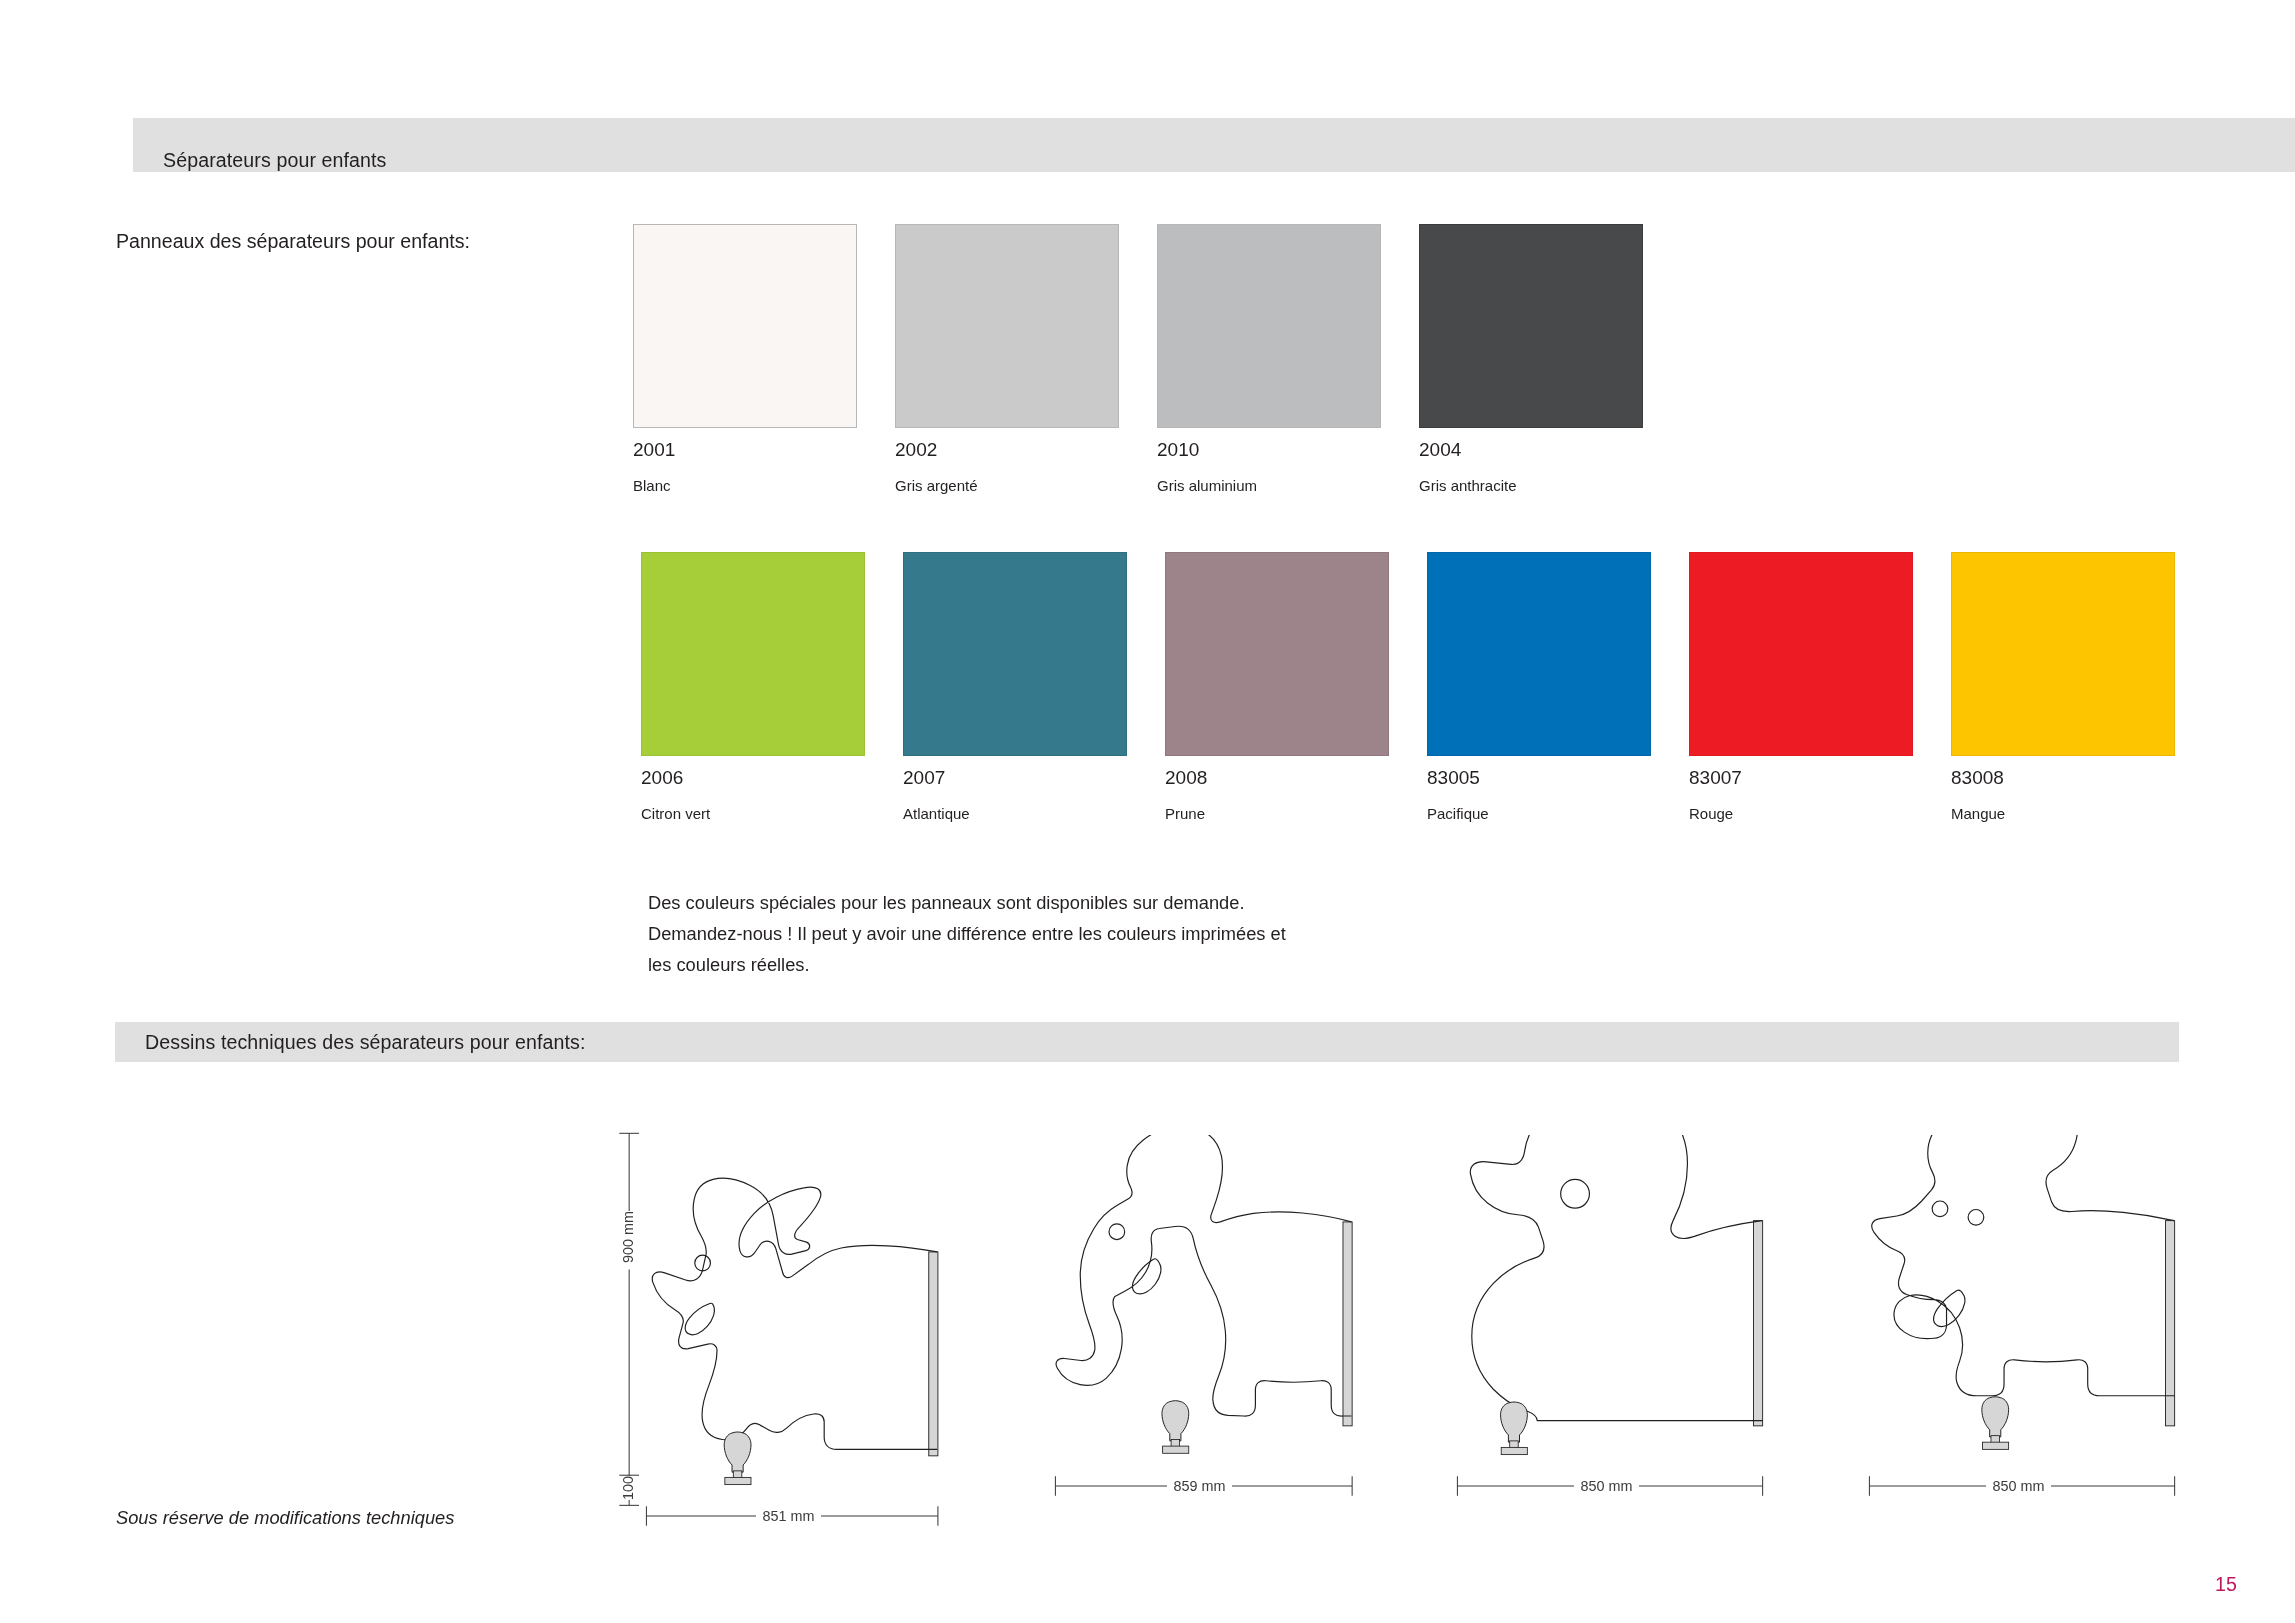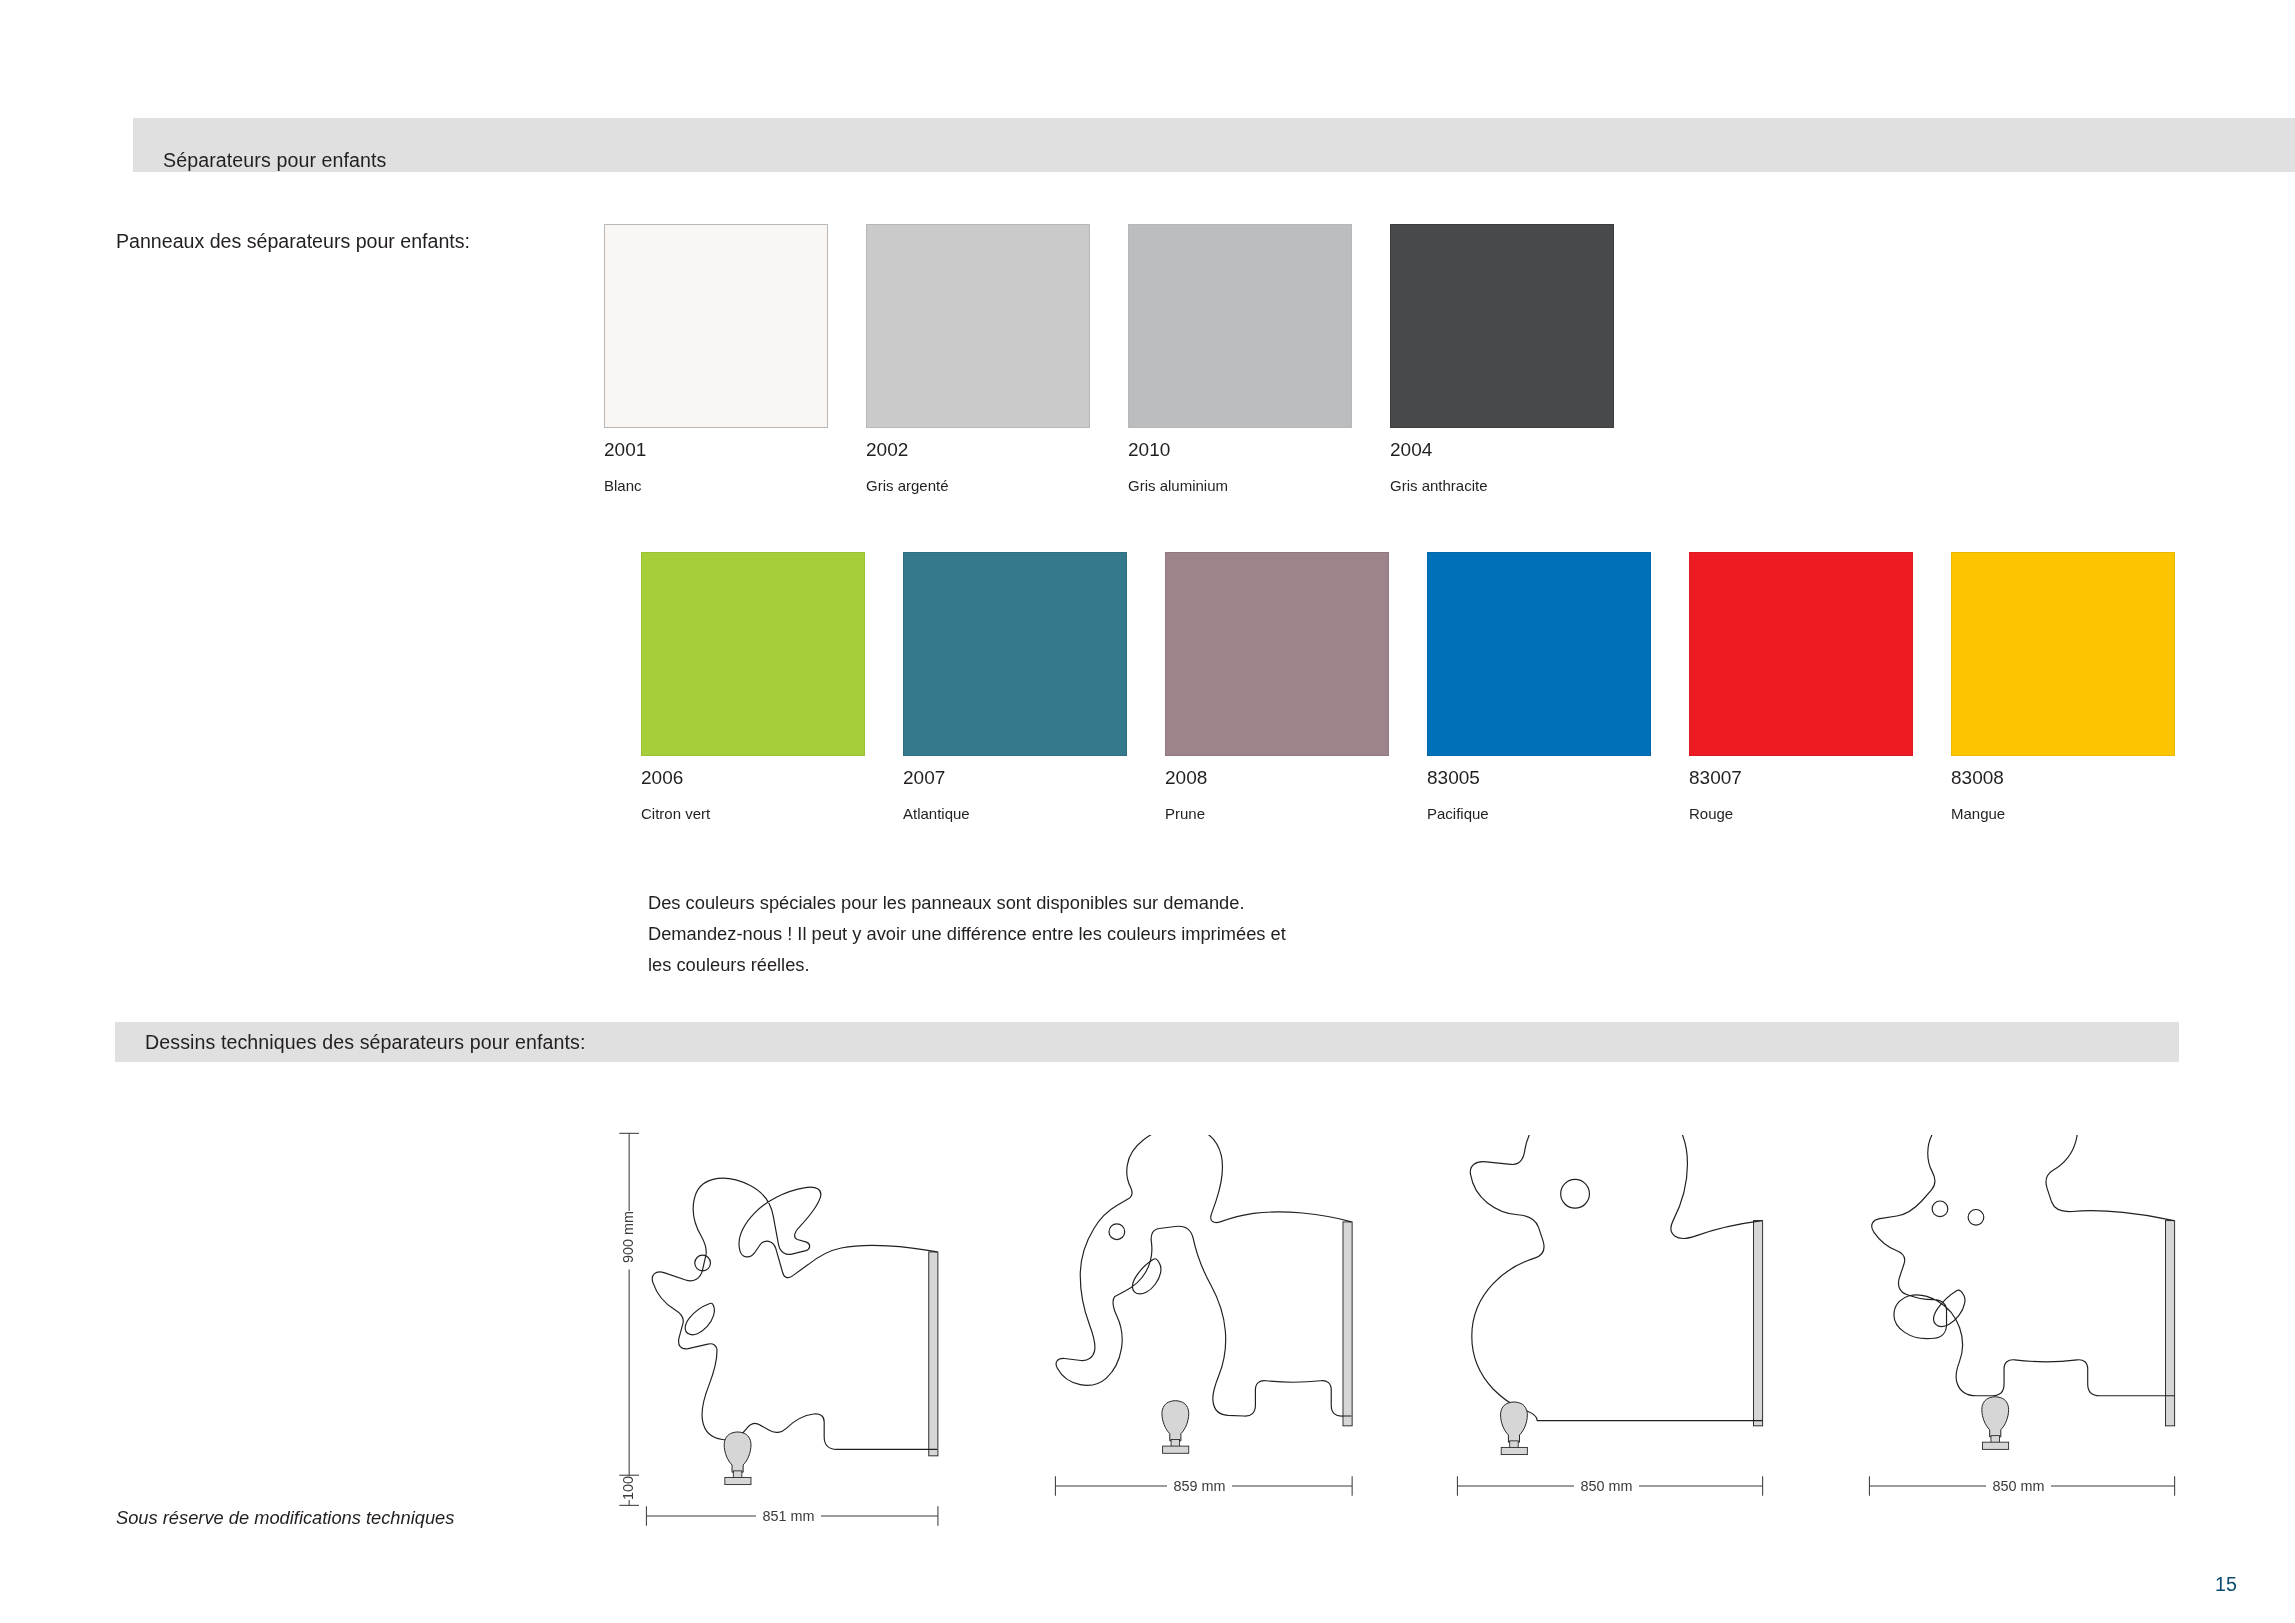--- a/index.html
+++ b/index.html
@@ -102,37 +102,37 @@
     color: #3b3b3b;
     background: #ffffff;
     white-space: nowrap;
     transform-origin: 0 0;
   }
 
   
   .page-num {
     position: absolute;
     font-size: 19.6px;
-    color: #0c4a6e;
+    color: #be185d;
   }
 
   svg { display: block; }
 </style>
 </head>
 <body>
 
 <div id="page">
 
   <div class="section-bar" style="left:133px; top:118px; width:2256px; height:54px;align-items:flex-end;">
     <span class="bar-label">Séparateurs pour enfants</span>
   </div>
 
   <div class="left-label" style="left:116px; top:230px;">Panneaux des séparateurs pour enfants:</div>
 
-  <div class="swatch-row" style="left:604px; top:224px; gap:38px;">
+  <div class="swatch-row" style="left:633px; top:224px; gap:38px;">
 
     <div class="swatch-cell">
       <div class="swatch-chip" style="background:#faf6f4;"></div>
       <div class="swatch-code">2001</div>
       <div class="swatch-name">Blanc</div>
     </div>
 
     <div class="swatch-cell">
       <div class="swatch-chip" style="background:#c9cac9;"></div>
       <div class="swatch-code">2002</div>

